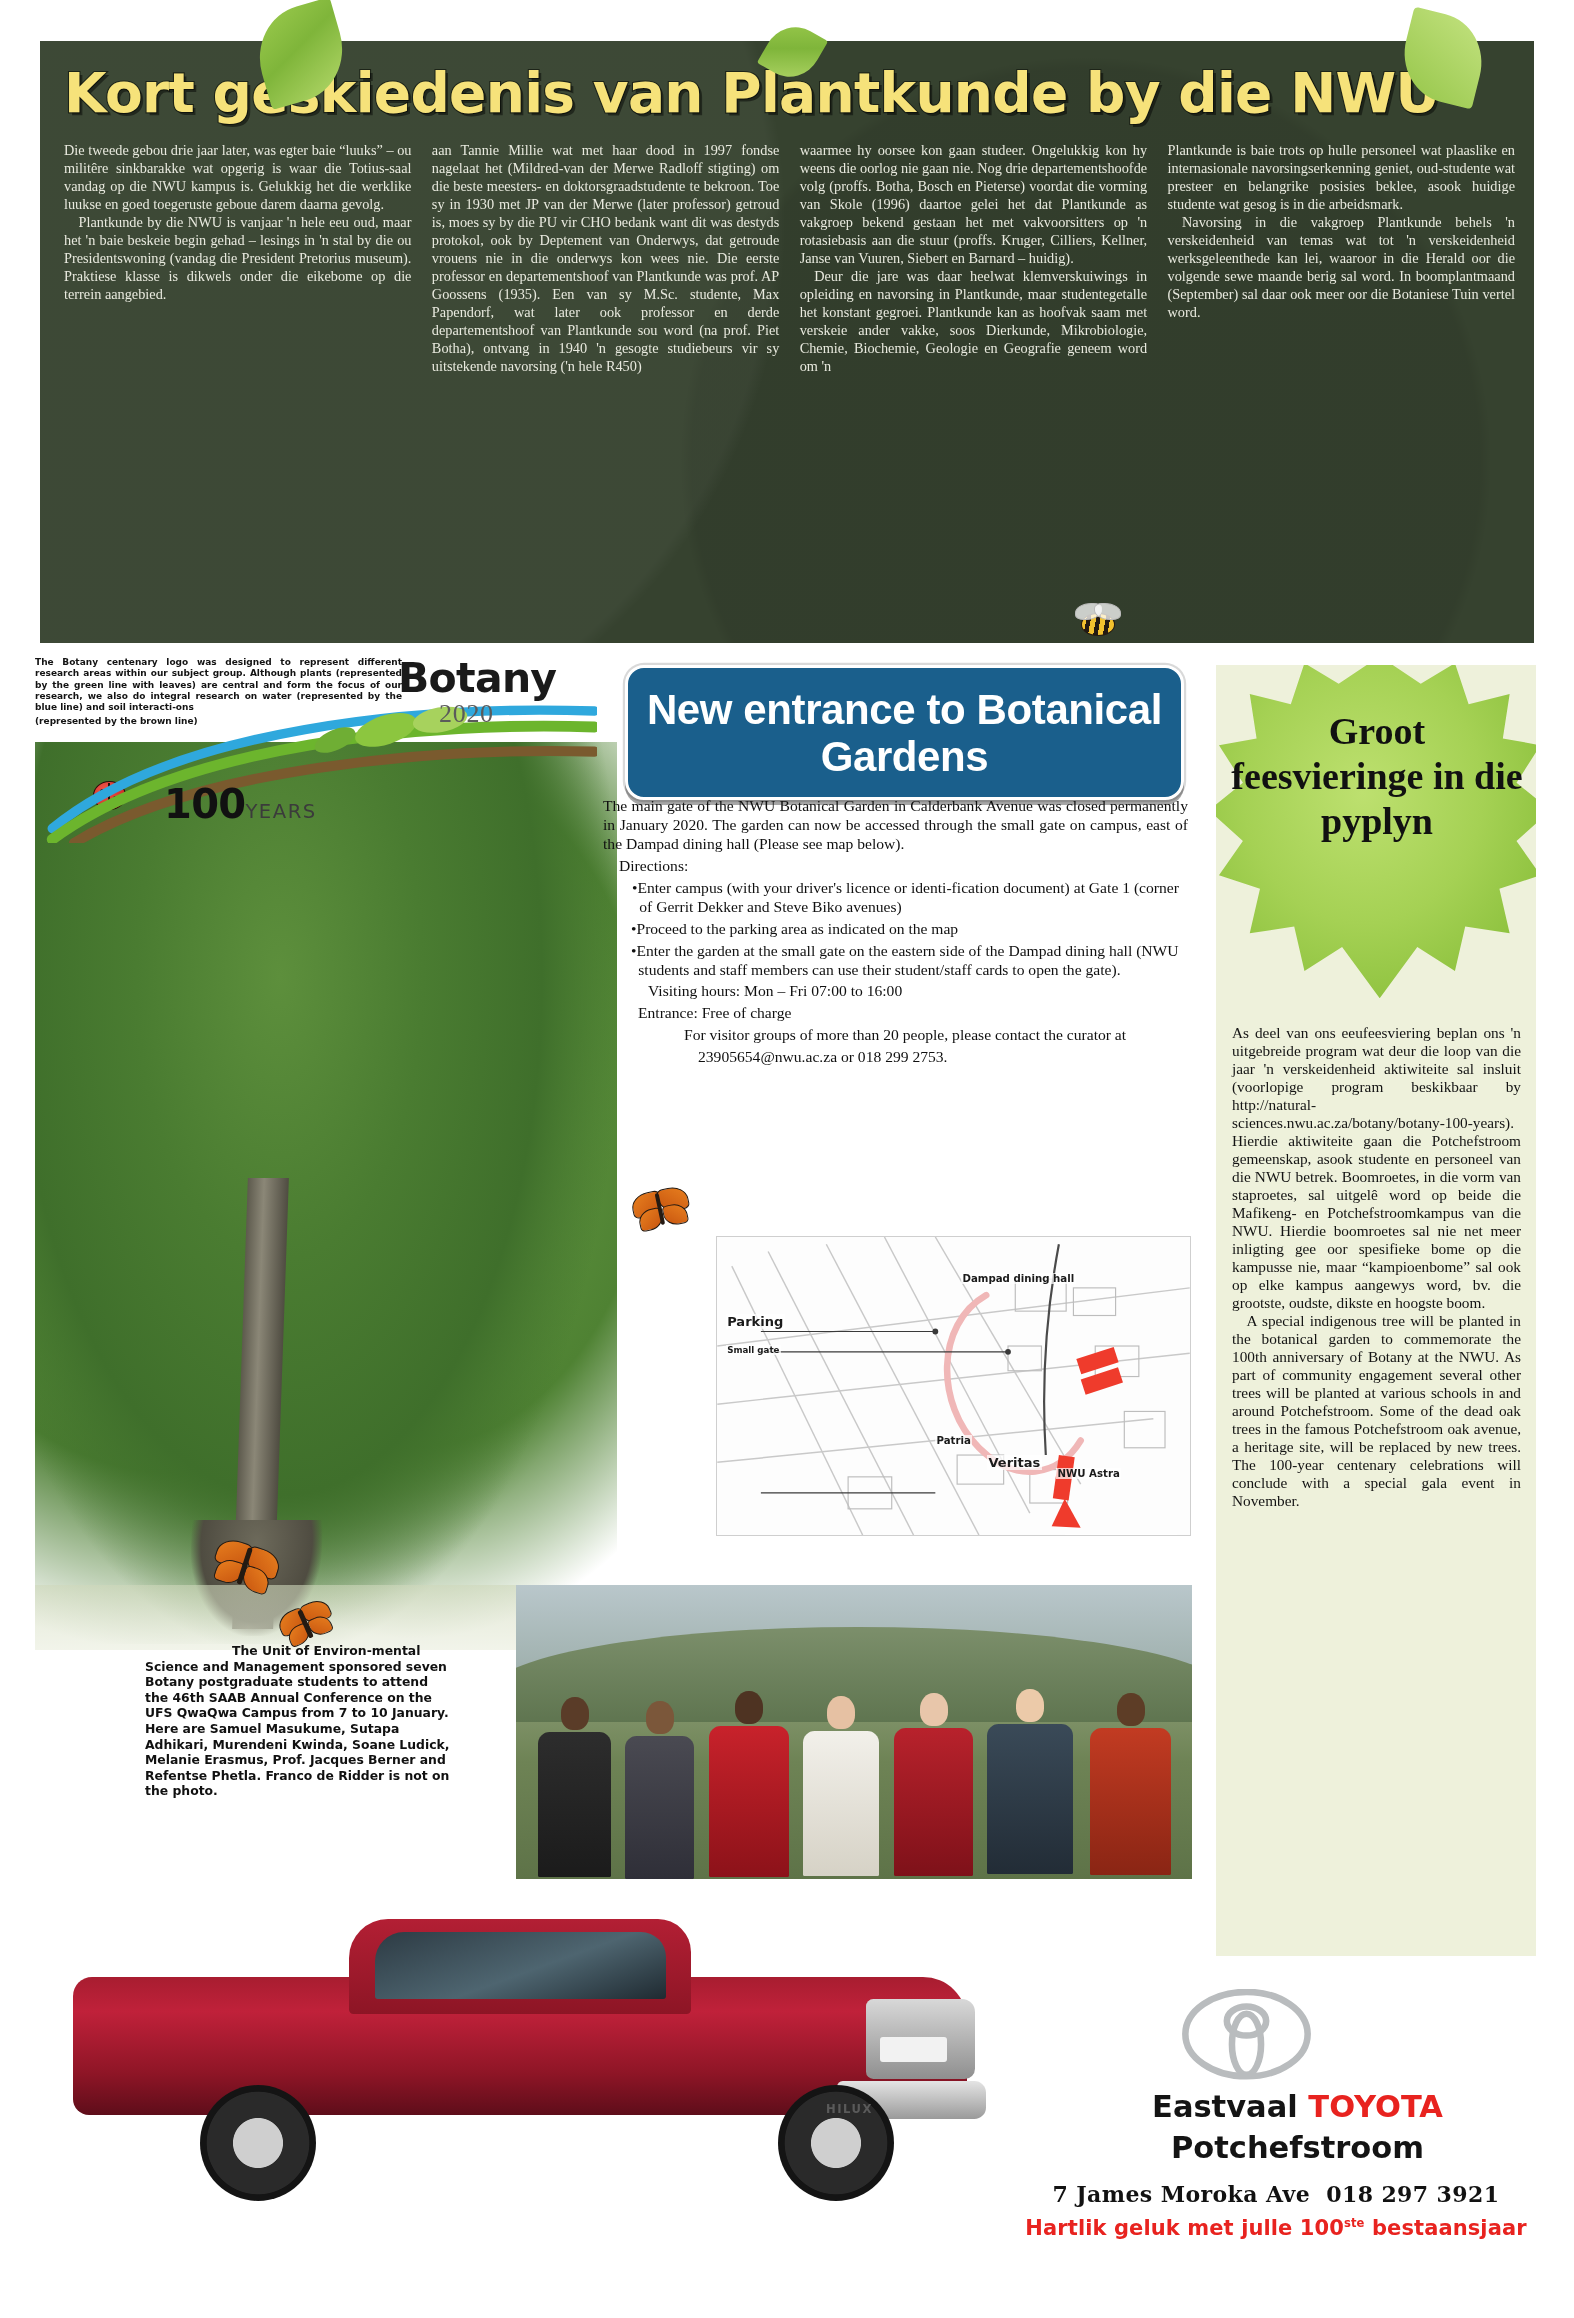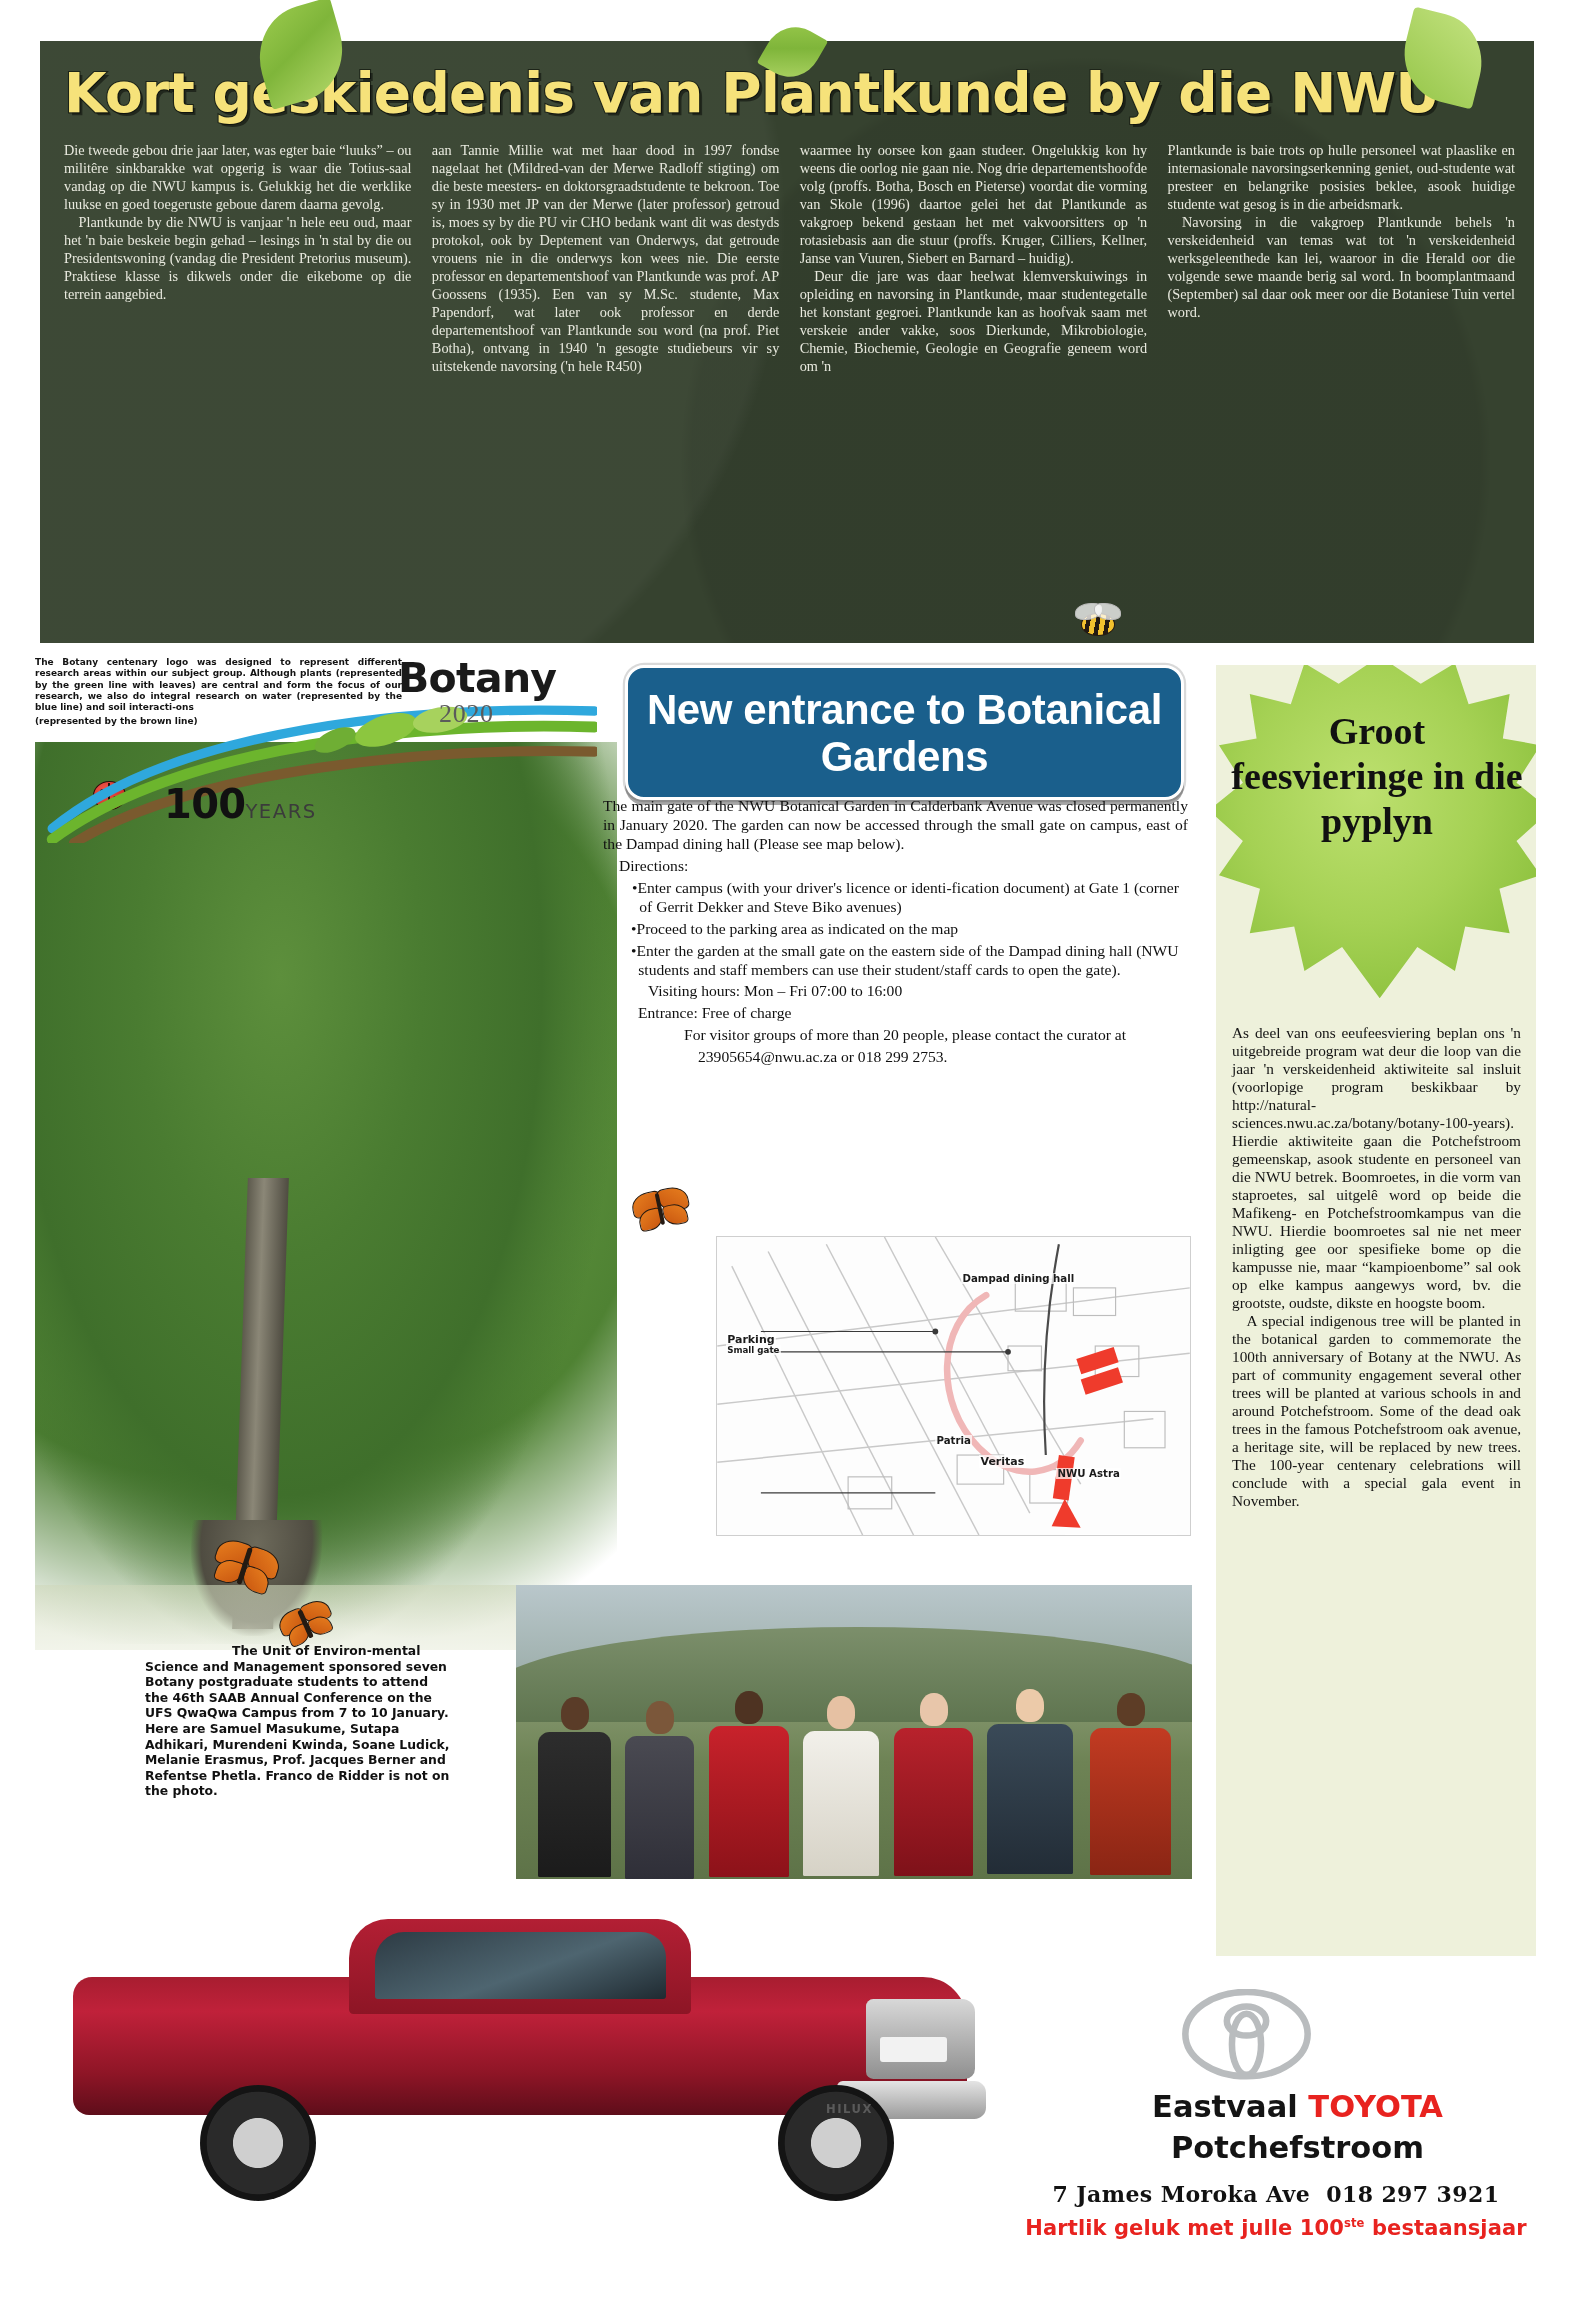--- a/index.html
+++ b/index.html
@@ -432,24 +432,24 @@
       <path d="M60,130 L300,130"></path>
         <path d="M60,158 L400,158"></path>
     </g>
     <circle cx="300" cy="130" r="4" fill="#3a3a3a"></circle>
     <circle cx="400" cy="158" r="4" fill="#3a3a3a"></circle>
     <path d="M470,10 C455,90 445,190 452,300" stroke="#4a4a4a" stroke-width="3" fill="none"></path>
     <path d="M60,352 L300,352" stroke="#3a3a3a" stroke-width="1.6"></path>
   </svg>
 
   <div class="mlabel" style="left:244px;top:36px;font-size:10.2px;">Dampad dining hall</div>
-  <div class="mlabel" style="left:8.7px;top:96px;font-size:11px;">Parking</div>
+  <div class="mlabel" style="left:8.7px;top:77px;font-size:13px;">Parking</div>
   <div class="mlabel" style="left:8.7px;top:108px;font-size:8.7px;">Small gate</div>
   <div class="mlabel" style="left:218px;top:198px;font-size:10.2px;">Patria</div>
-  <div class="mlabel" style="left:262px;top:218px;font-size:11px;text-align:center;">Veritas</div>
+  <div class="mlabel" style="left:270px;top:218px;font-size:13px;text-align:center;">Veritas</div>
   <div class="mlabel" style="left:339px;top:231px;font-size:10.2px;">NWU Astra</div>
   <div class="mlabel small" style="left:348px;top:256px;font-size:7.6px;white-space:normal;width:109px;line-height:9.5px;">Campus entrance from Steve Biko / Gerrit Dekker rd</div>
 </div>
 
 <div id="sidebar"></div>
 <div id="leaf-head">
   <div class="bigleaf"></div>
 </div>
 <div id="sidebar-head">Groot feesvieringe in die pyplyn</div>
 <div id="sidebar-body">

